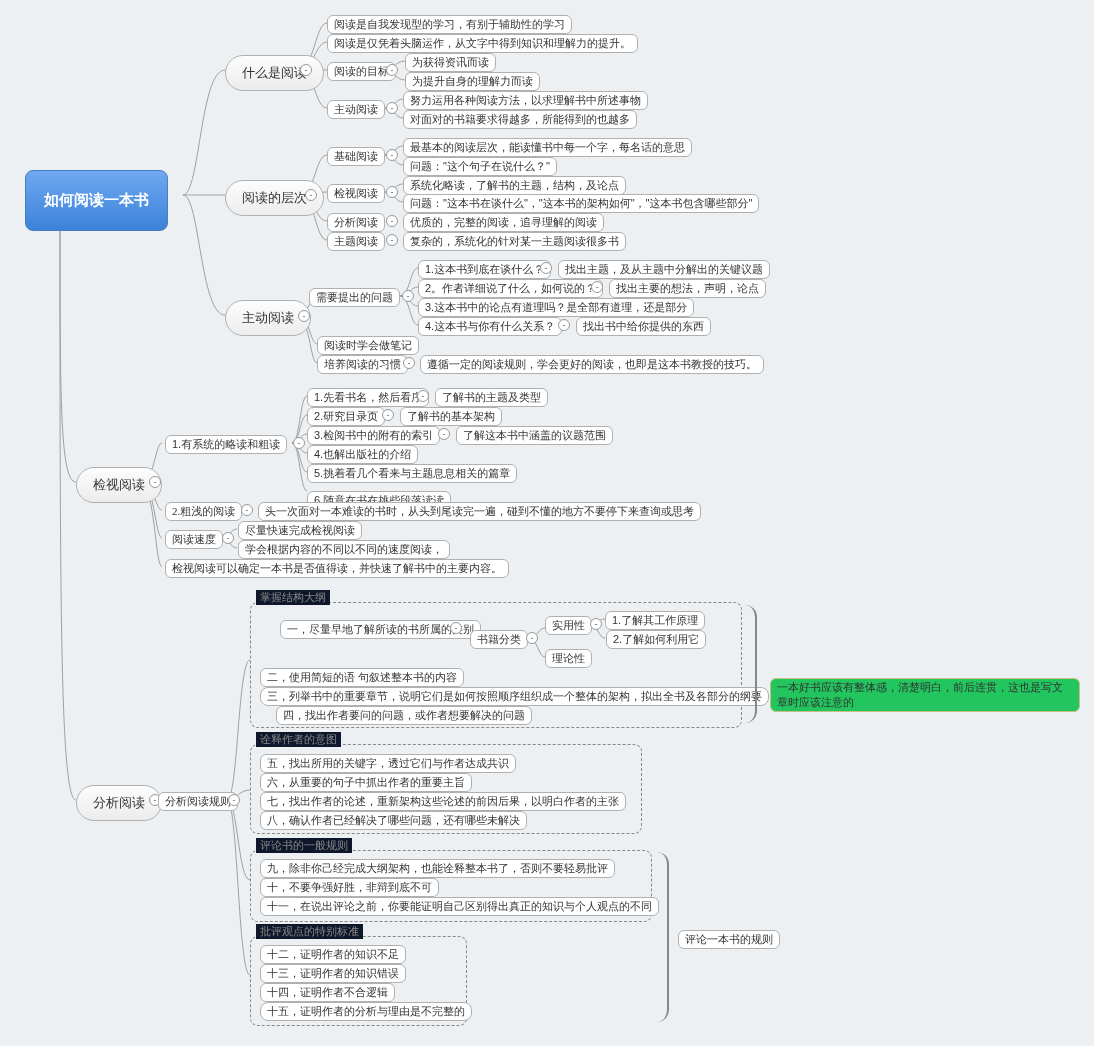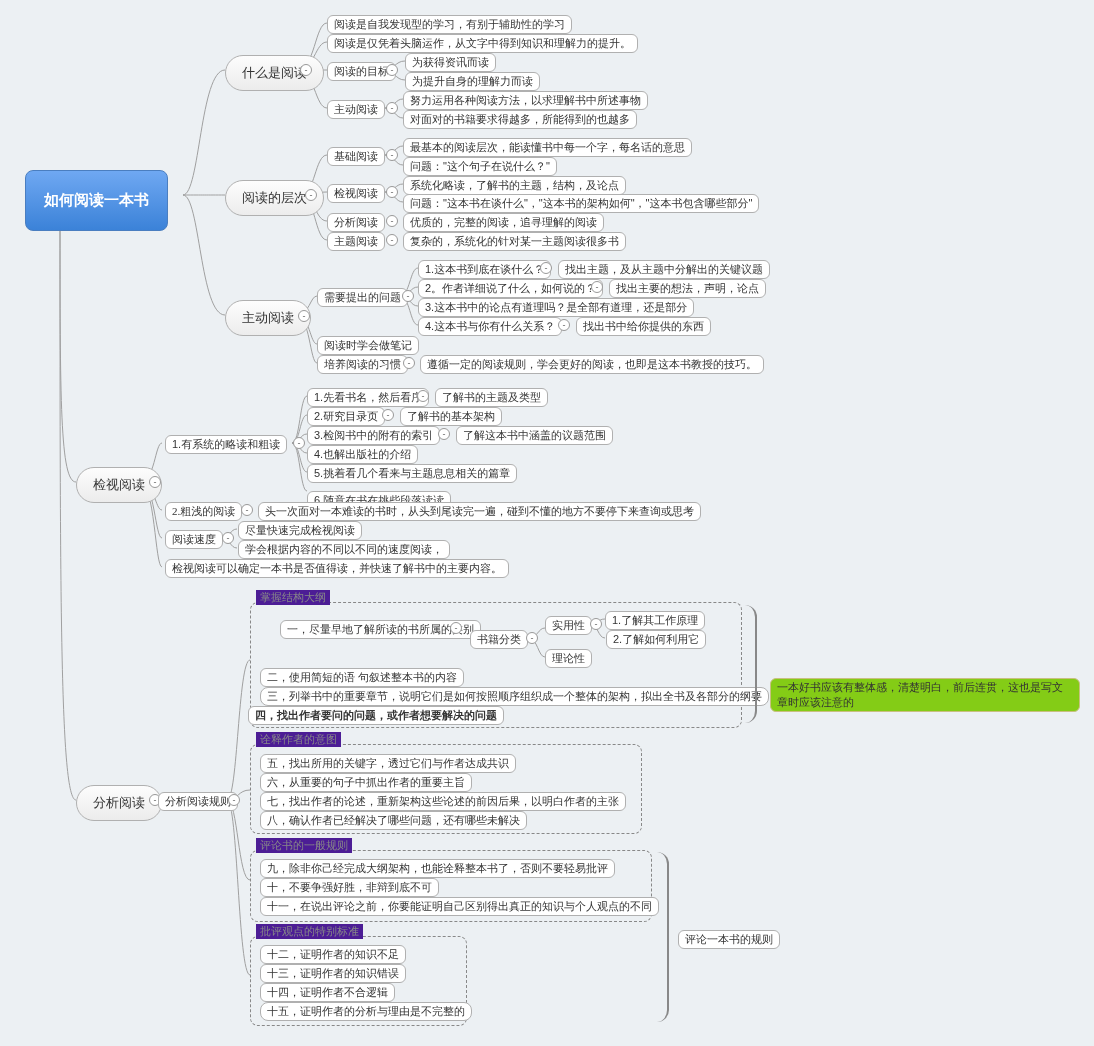--- a/index.html
+++ b/index.html
@@ -63,31 +63,31 @@
   .group-box {
     position: absolute;
     border: 1.5px dashed #888;
     border-radius: 8px;
     background: transparent;
   }
   .group-label {
     position: absolute;
     font-size: 11px;
     color: #888;
-    background: #4c1d95;
+    background: #0f172a;
     padding: 0 4px;
   }
   .brace {
     position: absolute;
     border-right: 2px solid #888;
     border-top-right-radius: 12px;
     border-bottom-right-radius: 12px;
   }
   .callout {
-    background: #84cc16;
+    background: #22c55e;
     border: 1px solid #c8c080;
     font-family: Liberation Mono, monospace;
   }
   svg.lines {
     position: absolute;
     top: 0;
     left: 0;
     pointer-events: none;
   }
 </style>
@@ -192,21 +192,21 @@
 <div class="toggle" style="left:386px; top:215px;">-</div>
 <div class="node sub small" style="left:403px; top:213px;">优质的，完整的阅读，追寻理解的阅读</div>
 
 <div class="node sub small" style="left:327px; top:232px;">主题阅读</div>
 <div class="toggle" style="left:386px; top:234px;">-</div>
 <div class="node sub small" style="left:403px; top:232px;">复杂的，系统化的针对某一主题阅读很多书</div>
 
 <div class="node main" style="left:225px; top:300px;">主动阅读</div>
 <div class="toggle" style="left:298px; top:310px;">-</div>
 
-<div class="node sub small" style="left:317px; top:288px;">需要提出的问题</div>
+<div class="node sub small" style="left:309px; top:288px;">需要提出的问题</div>
 <div class="toggle" style="left:402px; top:290px;">-</div>
 <div class="node sub small" style="left:418px; top:260px;">1.这本书到底在谈什么？</div>
 <div class="toggle" style="left:540px; top:262px;">-</div>
 <div class="node sub small" style="left:558px; top:260px;">找出主题，及从主题中分解出的关键议题</div>
 <div class="node sub small" style="left:418px; top:279px;">2。作者详细说了什么，如何说的？</div>
 <div class="toggle" style="left:591px; top:281px;">-</div>
 <div class="node sub small" style="left:609px; top:279px;">找出主要的想法，声明，论点</div>
 <div class="node sub small" style="left:418px; top:298px;">3.这本书中的论点有道理吗？是全部有道理，还是部分</div>
 <div class="node sub small" style="left:418px; top:317px;">4.这本书与你有什么关系？</div>
 <div class="toggle" style="left:558px; top:319px;">-</div>
@@ -259,21 +259,21 @@
 <div class="node sub small" style="left:470px; top:630px;">书籍分类</div>
 <div class="toggle" style="left:526px; top:632px;">-</div>
 <div class="node sub small" style="left:545px; top:616px;">实用性</div>
 <div class="toggle" style="left:590px; top:618px;">-</div>
 <div class="node sub small" style="left:605px; top:611px;">1.了解其工作原理</div>
 <div class="node sub small" style="left:606px; top:630px;">2.了解如何利用它</div>
 <div class="node sub small" style="left:545px; top:649px;">理论性</div>
 
 <div class="node sub small" style="left:260px; top:668px;">二，使用简短的语 句叙述整本书的内容</div>
 <div class="node sub small" style="left:260px; top:687px;border-radius:8px;">三，列举书中的重要章节，说明它们是如何按照顺序组织成一个整体的架构，拟出全书及各部分的纲要</div>
-<div class="node sub small" style="left:248px; top:706px;font-weight:bold;">四，找出作者要问的问题，或作者想要解决的问题</div>
+<div class="node sub small" style="left:276px; top:706px;">四，找出作者要问的问题，或作者想要解决的问题</div>
 
 <div class="brace" style="left:745px; top:605px; height:118px; width:10px;"></div>
 <div class="node sub small callout" style="left:770px; top:678px; max-width:310px; white-space:normal;">一本好书应该有整体感，清楚明白，前后连贯，这也是写文章时应该注意的</div>
 
 <div class="group-box" style="left:250px; top:744px; width:390px; height:88px;"></div>
 <div class="group-label" style="left:256px; top:732px;">诠释作者的意图</div>
 <div class="node sub small" style="left:260px; top:754px;">五，找出所用的关键字，透过它们与作者达成共识</div>
 <div class="node sub small" style="left:260px; top:773px;">六，从重要的句子中抓出作者的重要主旨</div>
 <div class="node sub small" style="left:260px; top:792px;">七，找出作者的论述，重新架构这些论述的前因后果，以明白作者的主张</div>
 <div class="node sub small" style="left:260px; top:811px;">八，确认作者已经解决了哪些问题，还有哪些未解决</div>

